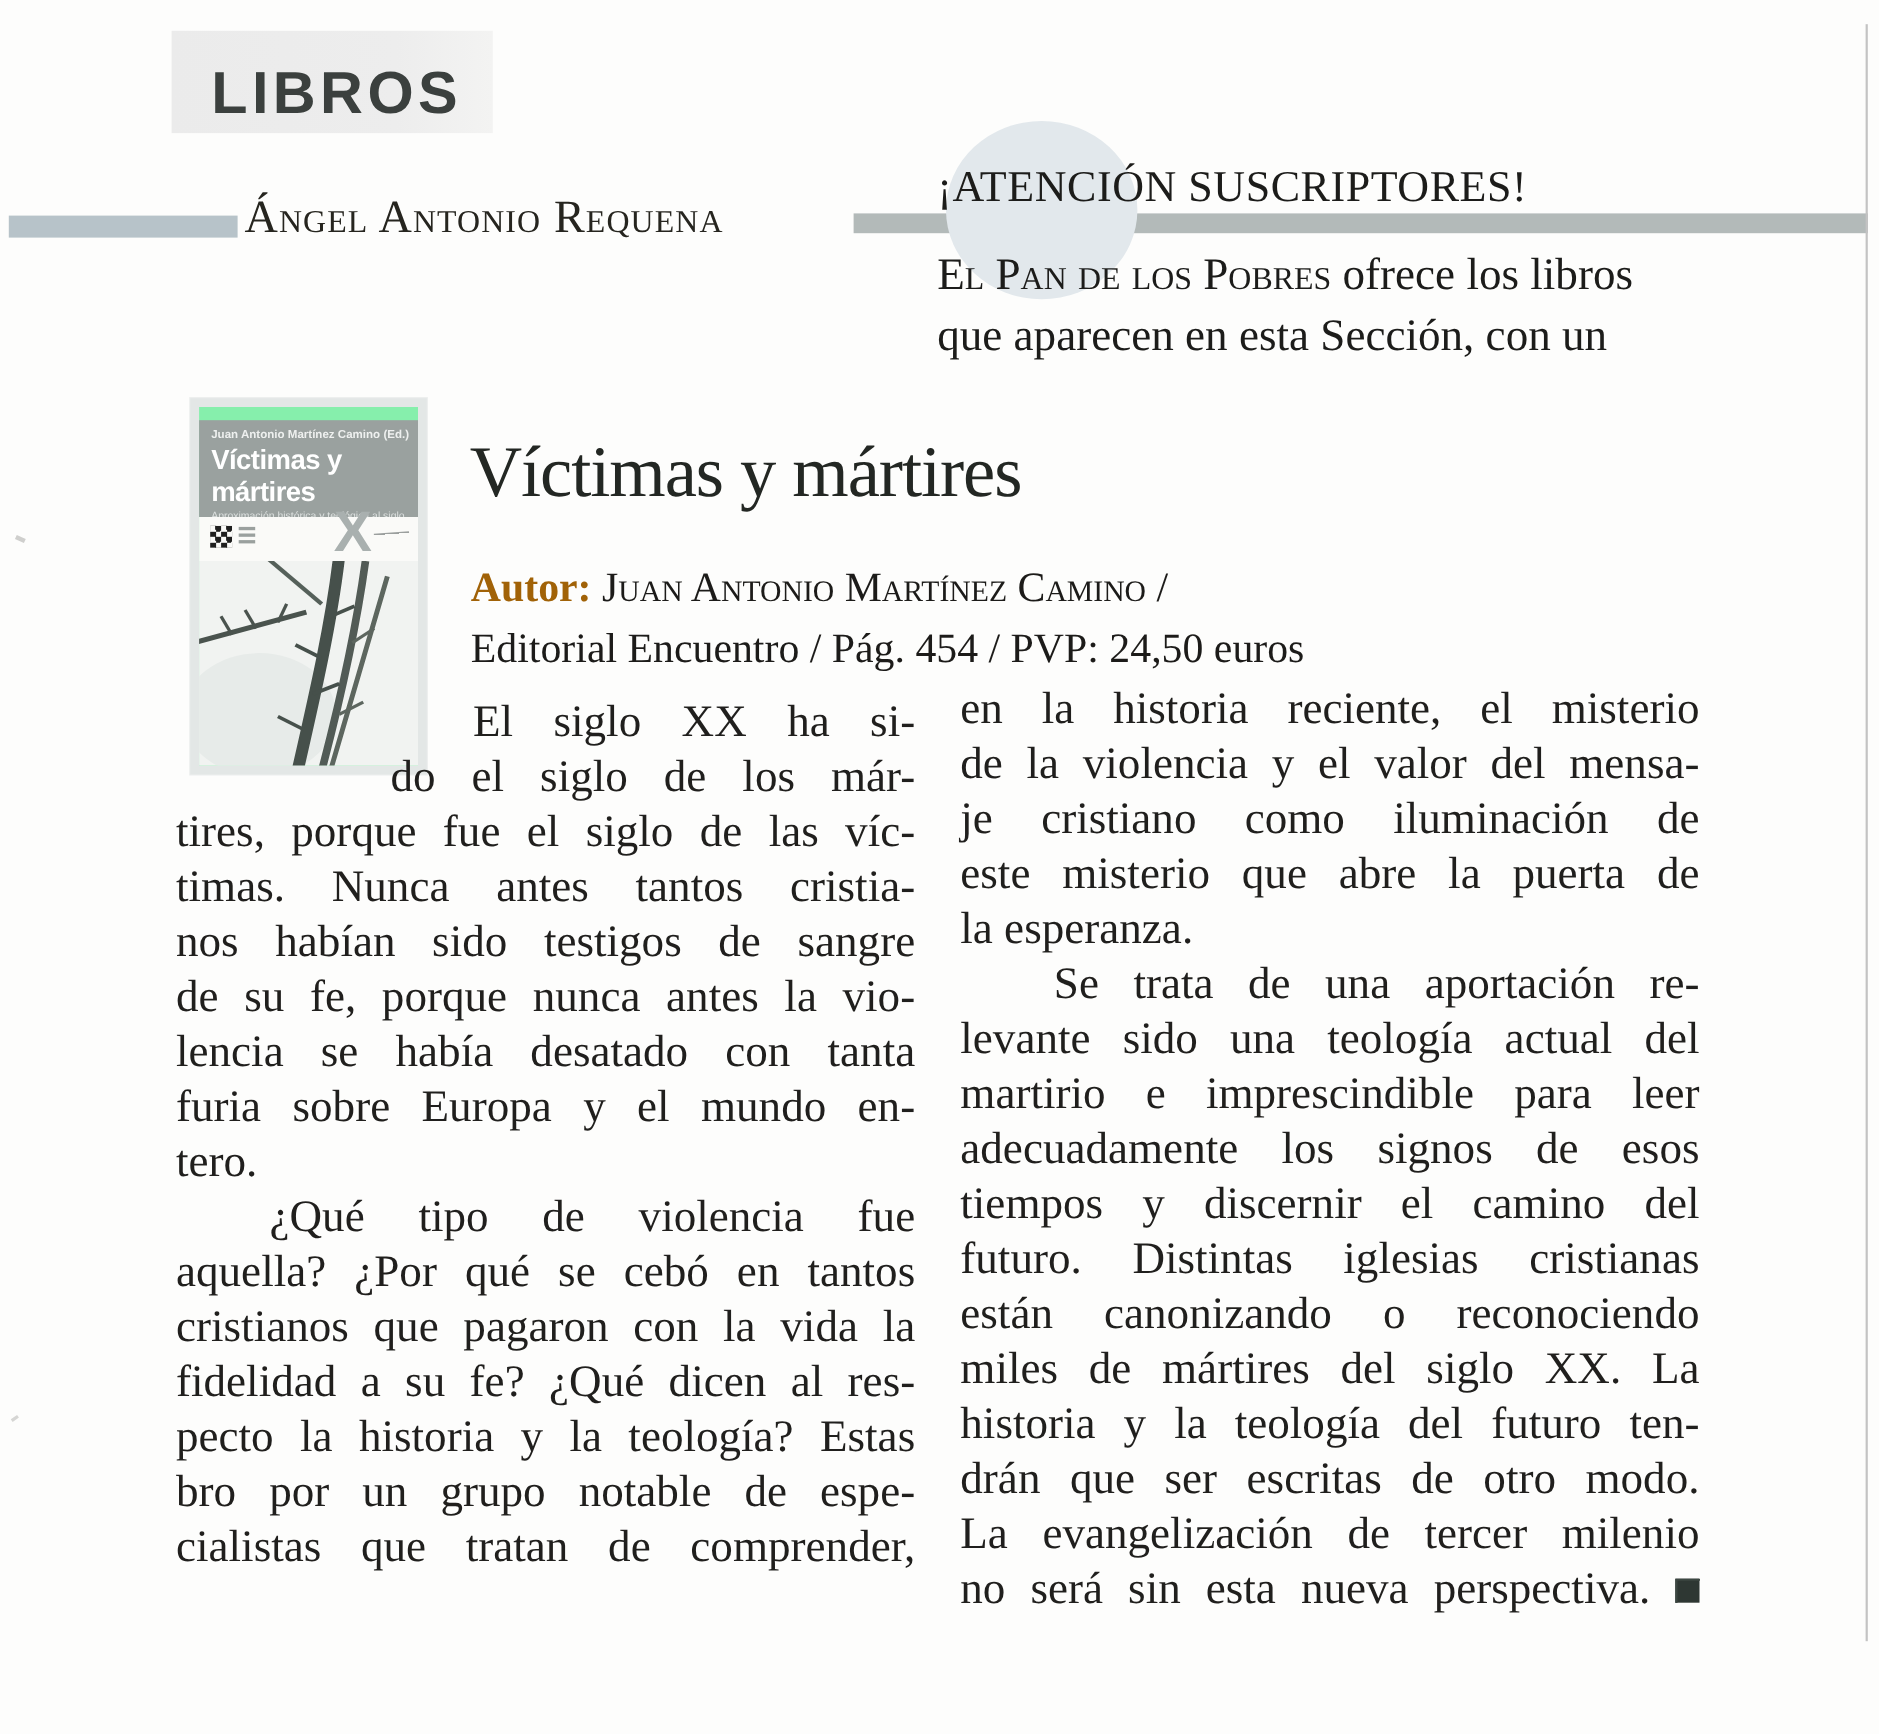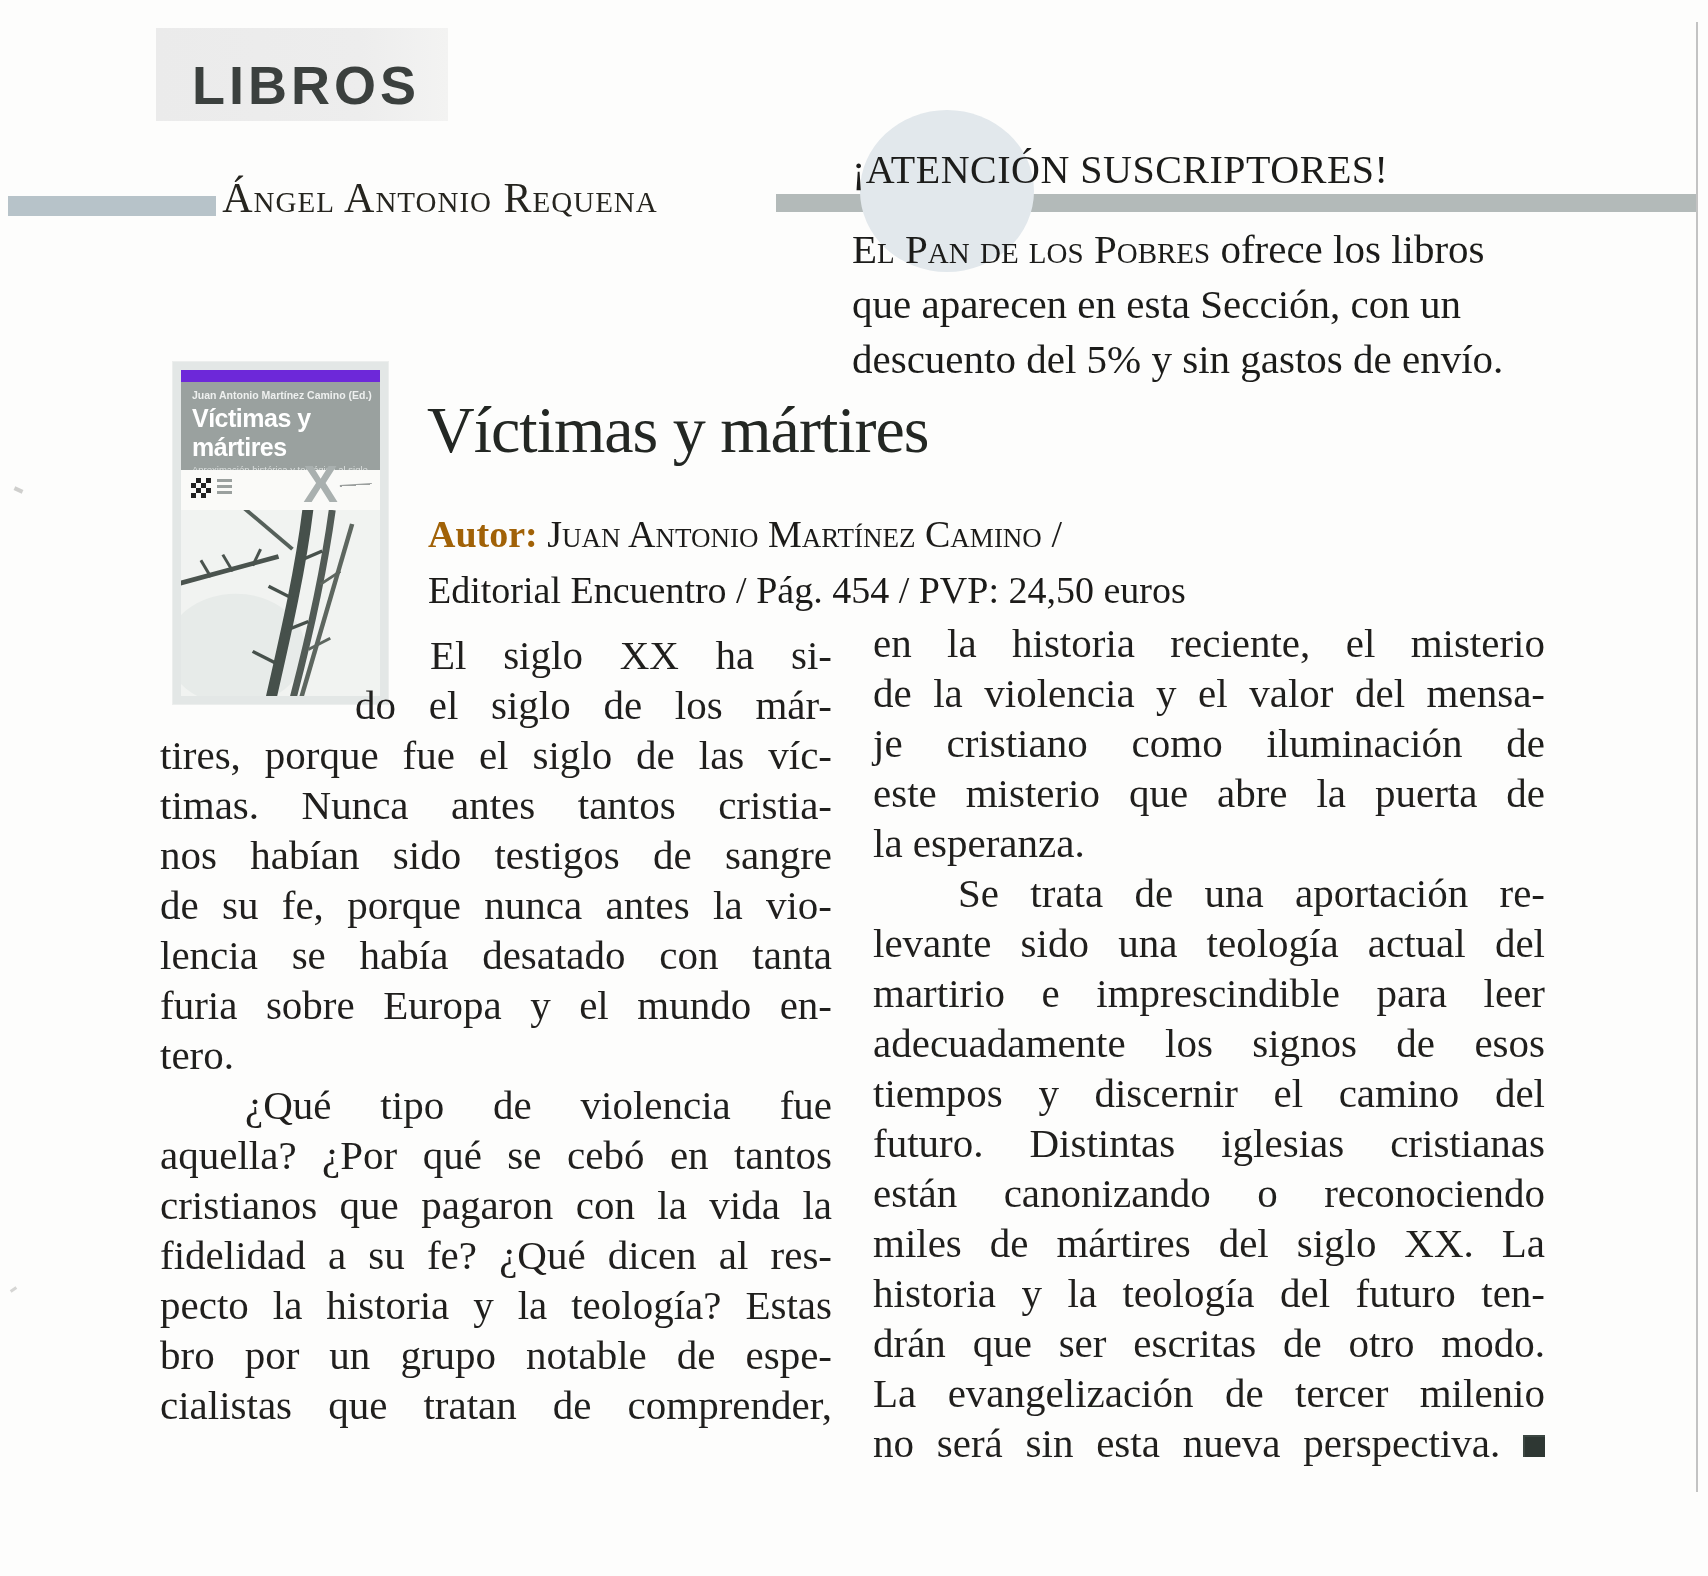--- a/index.html
+++ b/index.html
@@ -43,21 +43,21 @@
     position:absolute;left:852px;top:222px;z-index:2;
     font-size:41px;line-height:55px;color:#1c1c1a;
   }
   .sc{font-variant:small-caps;}
 
   
   .cover{
     position:absolute;left:173px;top:362px;width:215px;height:342px;
     background:#e3e7e6;box-shadow:0 0 0 1px #eceeed;
   }
-  .cover-inner{position:absolute;left:8px;top:8px;right:8px;bottom:8px;background:#6d28d9;}
+  .cover-inner{position:absolute;left:8px;top:8px;right:8px;bottom:8px;background:#86efac;}
   .cover-band{
     position:absolute;left:0;right:0;top:12px;height:88px;
     background:#9aa19f;padding:7px 0 0 11px;box-sizing:border-box;
   }
   .cover-ed{font-family:"Liberation Sans","DejaVu Sans",sans-serif;font-size:10.5px;font-weight:700;color:#eef0ef;}
   .cover-title{font-family:"Liberation Sans","DejaVu Sans",sans-serif;font-size:25px;font-weight:700;color:#ffffff;letter-spacing:-0.5px;margin-top:3px;}
   .cover-subtitle{font-family:"Liberation Sans","DejaVu Sans",sans-serif;font-size:9.5px;color:#dce0df;margin-top:2px;}
   .cover-pubband{position:absolute;left:0;right:0;top:100px;height:40px;background:#fafaf8;}
   .pub-logo{
     position:absolute;left:10px;top:8px;width:20px;height:20px;
@@ -110,21 +110,20 @@
   </div>
   <div class="byline">Ángel Antonio Requena</div>
   <div class="bar bar-left"></div>
   <div class="bar bar-right"></div>
   <div class="circle"></div>
 
   <div class="notice-heading">¡ATENCIÓN SUSCRIPTORES!</div>
   <div class="notice-body" id="notice-body">
       <div><span class="sc">El Pan de los Pobres</span> ofrece los libros</div>
       <div>que aparecen en esta Sección, con un</div>
-      <div>descuento del 5% y sin gastos de envío.</div>
     </div>
 
   <div class="cover">
     <div class="cover-inner">
       <div class="cover-band">
         <div class="cover-ed">Juan Antonio Martínez Camino (Ed.)</div>
         <div class="cover-title">Víctimas y mártires</div>
         <div class="cover-subtitle">Aproximación histórica y teológica al siglo XX</div>
       </div>
       <div class="cover-pubband">

